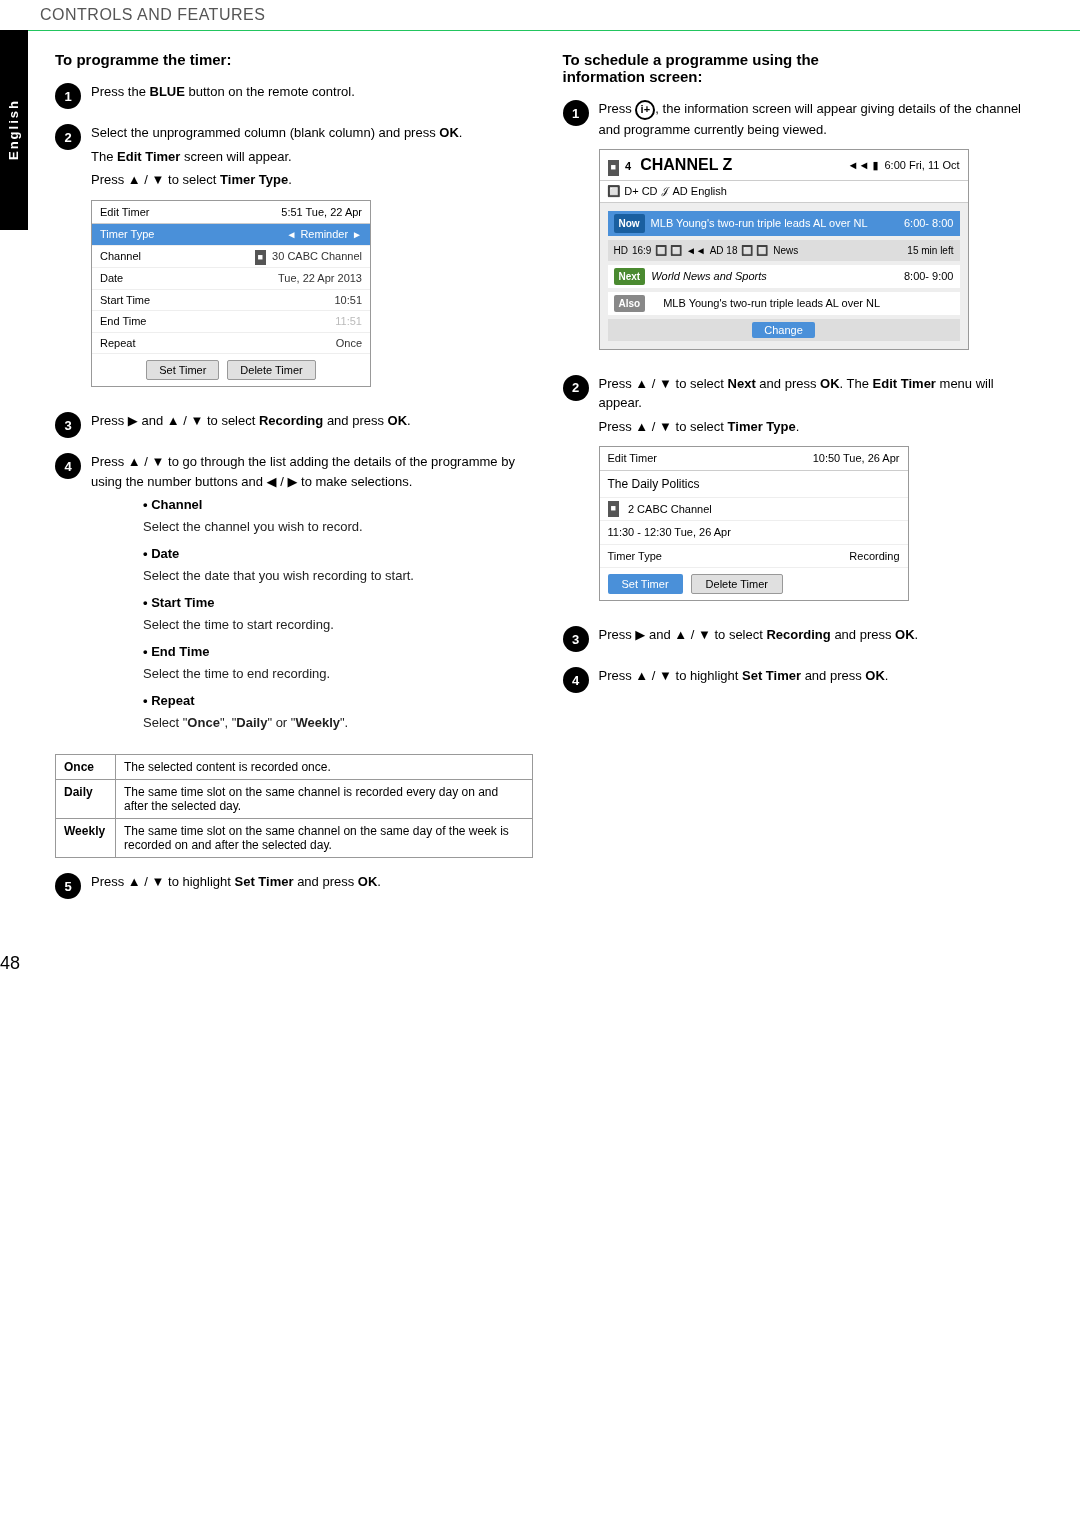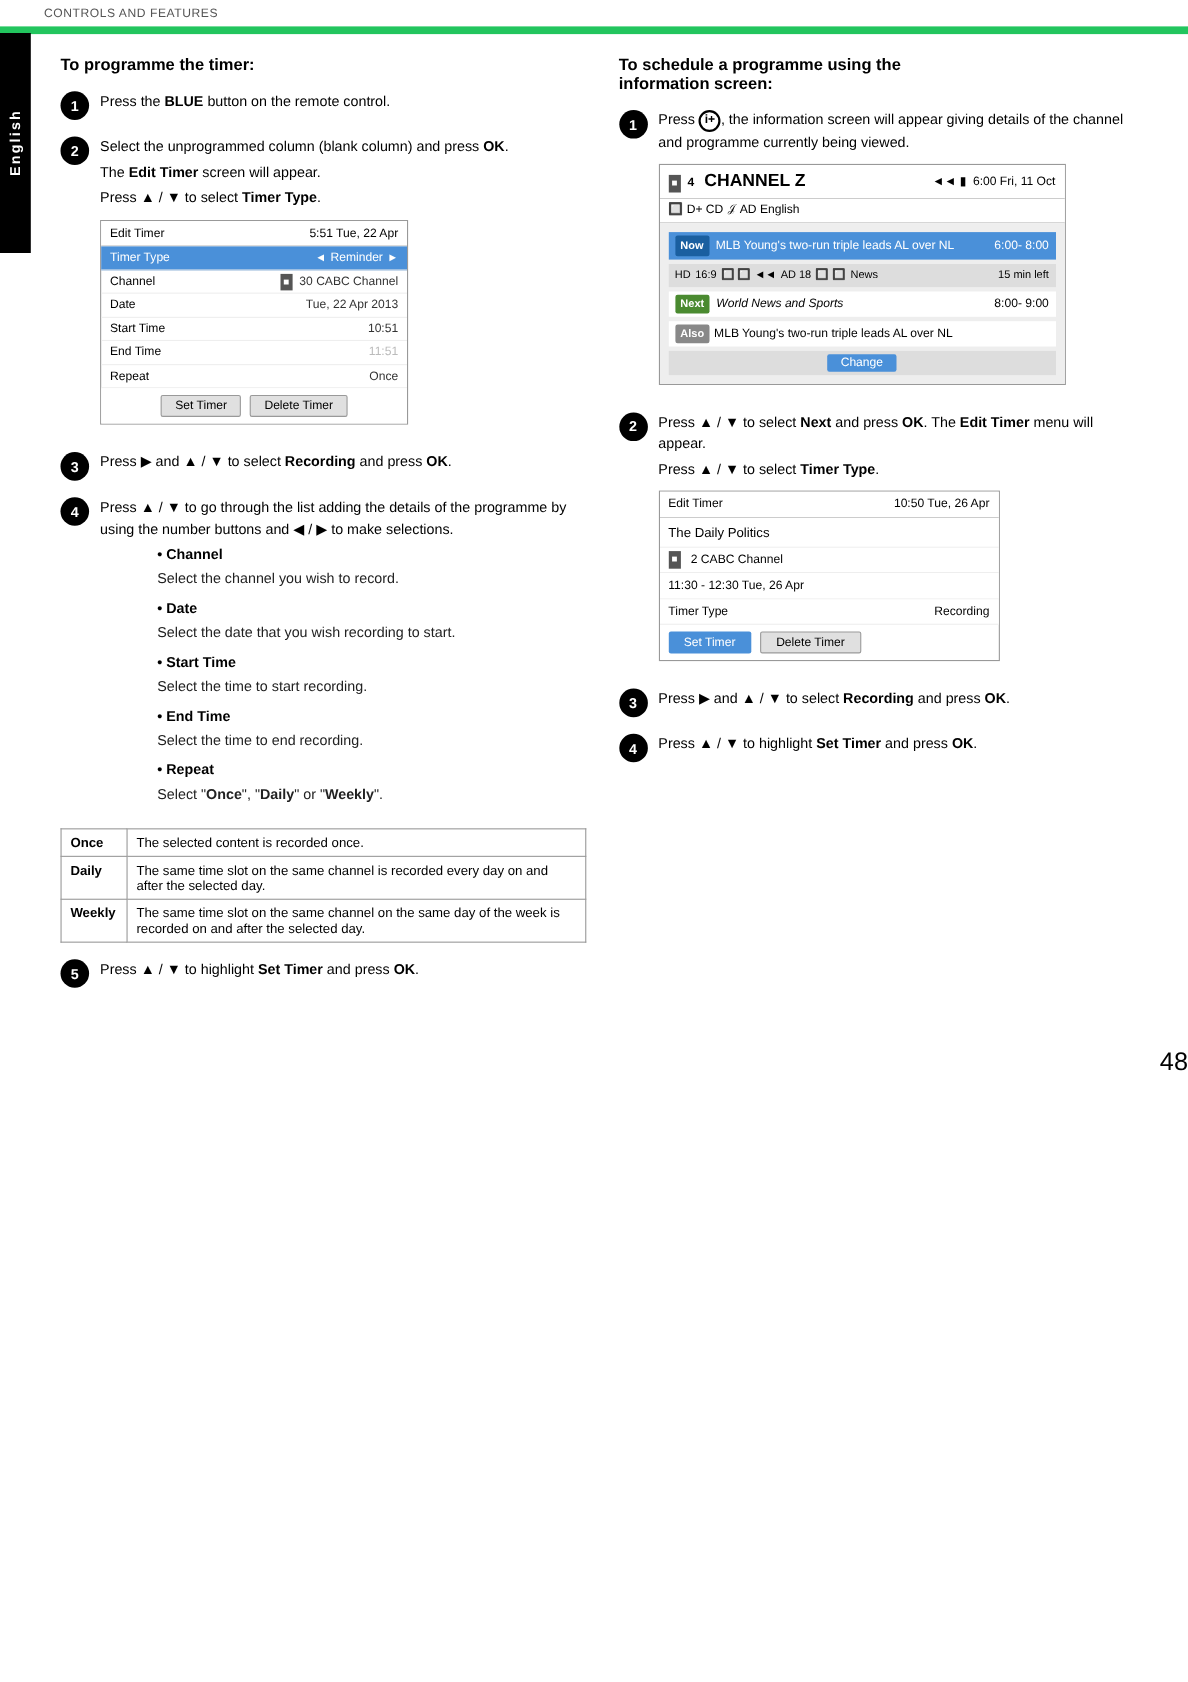--- a/index.html
+++ b/index.html
@@ -8,23 +8,23 @@
       font-size: 13px;
       background: #fff;
       color: #000;
       width: 1080px;
       min-height: 1529px;
       position: relative;
     }
 
     
     .top-header {
-      border-bottom: 7px solid #22c55e;
+      border-bottom: 1px solid #22c55e;
       padding: 6px 40px;
-      font-size: 11px;
+      font-size: 16px;
       color: #555;
       letter-spacing: 0.5px;
     }
 
     
     .side-label {
       position: absolute;
       left: 0;
       top: 30px;
       width: 28px;
@@ -282,21 +282,21 @@
       gap: 6px;
       margin-bottom: 4px;
     }
 
     .info-also-row {
       display: flex;
       align-items: center;
       padding: 3px 6px;
       background: #fff;
       font-size: 11px;
-      gap: 4px;
+      gap: 18px;
       margin-bottom: 4px;
     }
 
     .info-change-row {
       display: flex;
       justify-content: center;
       padding: 3px 6px;
       background: #ddd;
       font-size: 11px;
     }
@@ -391,22 +391,22 @@
       background: #555;
       color: #fff;
       font-size: 9px;
       padding: 1px 3px;
       margin-right: 3px;
       font-weight: bold;
     }
 
     
     .page-number {
-      text-align: right;
-      font-size: 23px;
+      text-align: left;
+      font-size: 18px;
       padding: 20px 0 10px;
       font-weight: normal;
     }
 
     
     .i-btn {
       display: inline-flex;
       align-items: center;
       justify-content: center;
       width: 20px;

